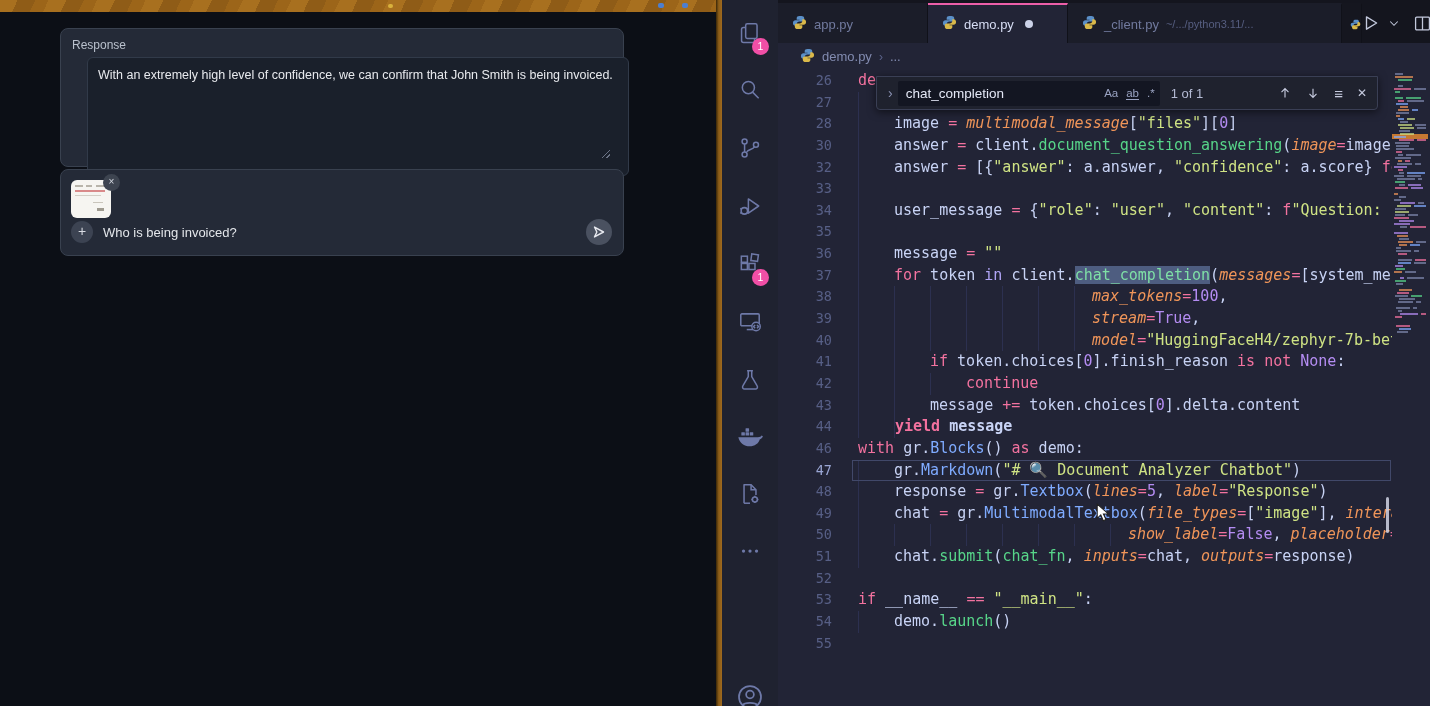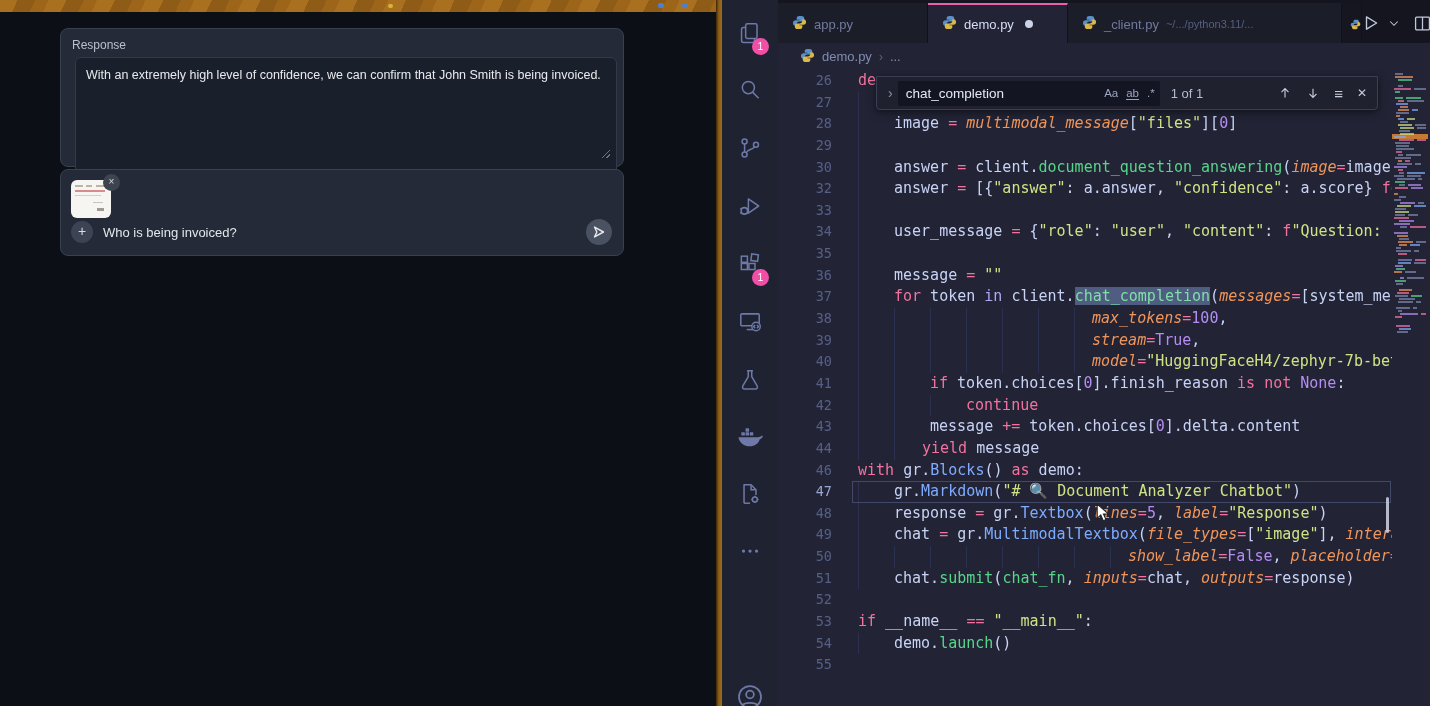--- a/index.html
+++ b/index.html
@@ -12,21 +12,21 @@
     background:repeating-linear-gradient(115deg,#a8701f 0 16px,#8f5c17 16px 32px,#9c6519 32px 44px); }
   .speck { position:absolute; border-radius:2px; }
   .wall-vert { position:absolute; left:716px; top:0; width:6px; height:706px;
     background:linear-gradient(90deg,#3a2708,#8a5c18 45%,#a06a1e); }
 
   
   .gradio { position:absolute; left:0; top:12px; width:716px; height:694px; background:#0c0f16; }
   .gcard { position:absolute; background:#242a37; border:1px solid #39414f; border-radius:8px; }
   .resp-card { left:60px; top:16px; width:564px; height:139px; }
   .resp-label { position:absolute; left:11px; top:9px; font-size:12px; color:#b9c0cc; }
-  .resp-ta { position:absolute; left:14px; top:28px; width:542px; height:119px; background:#1a202b;
+  .resp-ta { position:absolute; left:26px; top:28px; width:542px; height:119px; background:#1a202b;
     border:1px solid #313a49; border-radius:6px; color:#e8eaee; font-size:12.5px; line-height:1.45;
     padding:8px 10px; resize:none; outline:none; font-family:"Liberation Sans",sans-serif; }
   .ta-grip { position:absolute; right:13px; top:120px; width:9px; height:9px;
     background:repeating-linear-gradient(-45deg,transparent 0 2px,#6b7386 2px 3px);
     clip-path:polygon(100% 0,100% 100%,0 100%); }
   .chat-card { left:60px; top:157px; width:564px; height:87px; }
   .thumb-wrap { position:absolute; left:10px; top:6px; width:58px; height:46px; }
   .thumb { position:absolute; left:0; top:4px; width:40px; height:38px; background:#f6f5f1; border-radius:6px; overflow:hidden; }
   .tl { position:absolute; background:#b9b5ab; height:2px; }
   .thumb-x { position:absolute; left:32px; top:-2px; width:17px; height:17px; border-radius:50%;
@@ -305,35 +305,34 @@
         <span class="bc-sep">›</span>
         <span>...</span>
       </div>
 
       <div class="editor" id="editor">
 
         <div id="code-rows">
             <div class="row"><span class="num">26</span><span class="cnt" style="padding-left: 0px;"><span class="tk-kw">de</span></span></div>
             <div class="row"><span class="num">27</span><span class="gd" style="left: 80px;"></span><span class="cnt" style="padding-left: 0px;"></span></div>
             <div class="row"><span class="num">28</span><span class="gd" style="left: 80px;"></span><span class="cnt" style="padding-left: 36px;"><span class="tk-txt">image </span><span class="tk-op">=</span><span class="tk-txt"> </span><span class="tk-par">multimodal_message</span><span class="tk-txt">[</span><span class="tk-str">"files"</span><span class="tk-txt">][</span><span class="tk-num">0</span><span class="tk-txt">]</span></span></div>
-            <div class="row"><span class="num">29</span><span class="gd" style="left: 80px;"></span><span class="cnt" style="padding-left: 0px;"></span></div>
             <div class="row"><span class="num">30</span><span class="gd" style="left: 80px;"></span><span class="cnt" style="padding-left: 36px;"><span class="tk-txt">answer </span><span class="tk-op">=</span><span class="tk-txt"> client.</span><span class="tk-fn">document_question_answering</span><span class="tk-txt">(</span><span class="tk-par">image</span><span class="tk-op">=</span><span class="tk-txt">image, </span></span></div>
             <div class="row"><span class="num">32</span><span class="gd" style="left: 80px;"></span><span class="cnt" style="padding-left: 36px;"><span class="tk-txt">answer </span><span class="tk-op">=</span><span class="tk-txt"> [{</span><span class="tk-str">"answer"</span><span class="tk-txt">: a.answer, </span><span class="tk-str">"confidence"</span><span class="tk-txt">: a.score} </span><span class="tk-kw">for</span></span></div>
             <div class="row"><span class="num">33</span><span class="gd" style="left: 80px;"></span><span class="cnt" style="padding-left: 0px;"></span></div>
             <div class="row"><span class="num">34</span><span class="gd" style="left: 80px;"></span><span class="cnt" style="padding-left: 36px;"><span class="tk-txt">user_message </span><span class="tk-op">=</span><span class="tk-txt"> {</span><span class="tk-str">"role"</span><span class="tk-txt">: </span><span class="tk-str">"user"</span><span class="tk-txt">, </span><span class="tk-str">"content"</span><span class="tk-txt">: </span><span class="tk-kw">f</span><span class="tk-str">"Question: </span><span class="tk-txt">{qu</span></span></div>
             <div class="row"><span class="num">35</span><span class="gd" style="left: 80px;"></span><span class="cnt" style="padding-left: 0px;"></span></div>
             <div class="row"><span class="num">36</span><span class="gd" style="left: 80px;"></span><span class="cnt" style="padding-left: 36px;"><span class="tk-txt">message </span><span class="tk-op">=</span><span class="tk-txt"> </span><span class="tk-str">""</span></span></div>
             <div class="row"><span class="num">37</span><span class="gd" style="left: 80px;"></span><span class="cnt" style="padding-left: 36px;"><span class="tk-kw">for</span><span class="tk-txt"> token </span><span class="tk-kw2">in</span><span class="tk-txt"> client.</span><span class="tk-fnh">chat_completion</span><span class="tk-txt">(</span><span class="tk-par">messages</span><span class="tk-op">=</span><span class="tk-txt">[system_messag</span></span></div>
             <div class="row"><span class="num">38</span><span class="gd" style="left: 80px;"></span><span class="gd" style="left: 116px;"></span><span class="gd" style="left: 152px;"></span><span class="gd" style="left: 188px;"></span><span class="gd" style="left: 224px;"></span><span class="gd" style="left: 260px;"></span><span class="gd" style="left: 296px;"></span><span class="cnt" style="padding-left: 234px;"><span class="tk-par">max_tokens</span><span class="tk-op">=</span><span class="tk-num">100</span><span class="tk-txt">,</span></span></div>
             <div class="row"><span class="num">39</span><span class="gd" style="left: 80px;"></span><span class="gd" style="left: 116px;"></span><span class="gd" style="left: 152px;"></span><span class="gd" style="left: 188px;"></span><span class="gd" style="left: 224px;"></span><span class="gd" style="left: 260px;"></span><span class="gd" style="left: 296px;"></span><span class="cnt" style="padding-left: 234px;"><span class="tk-par">stream</span><span class="tk-op">=</span><span class="tk-num">True</span><span class="tk-txt">,</span></span></div>
             <div class="row"><span class="num">40</span><span class="gd" style="left: 80px;"></span><span class="gd" style="left: 116px;"></span><span class="gd" style="left: 152px;"></span><span class="gd" style="left: 188px;"></span><span class="gd" style="left: 224px;"></span><span class="gd" style="left: 260px;"></span><span class="gd" style="left: 296px;"></span><span class="cnt" style="padding-left: 234px;"><span class="tk-par">model</span><span class="tk-op">=</span><span class="tk-str">"HuggingFaceH4/zephyr-7b-beta</span></span></div>
             <div class="row"><span class="num">41</span><span class="gd" style="left: 80px;"></span><span class="gd" style="left: 116px;"></span><span class="cnt" style="padding-left: 72px;"><span class="tk-kw">if</span><span class="tk-txt"> token.choices[</span><span class="tk-num">0</span><span class="tk-txt">].finish_reason </span><span class="tk-kw">is</span><span class="tk-txt"> </span><span class="tk-kw">not</span><span class="tk-txt"> </span><span class="tk-num">None</span><span class="tk-txt">:</span></span></div>
             <div class="row"><span class="num">42</span><span class="gd" style="left: 80px;"></span><span class="gd" style="left: 116px;"></span><span class="gd" style="left: 152px;"></span><span class="cnt" style="padding-left: 108px;"><span class="tk-kw">continue</span></span></div>
             <div class="row"><span class="num">43</span><span class="gd" style="left: 80px;"></span><span class="gd" style="left: 116px;"></span><span class="cnt" style="padding-left: 72px;"><span class="tk-txt">message </span><span class="tk-op">+=</span><span class="tk-txt"> token.choices[</span><span class="tk-num">0</span><span class="tk-txt">].delta.content</span></span></div>
-            <div class="row"><span class="num">44</span><span class="gd" style="left: 80px;"></span><span class="gd" style="left: 116px;"></span><span class="cnt" style="padding-left: 64px;"><span class="tk-kw">yield</span><span class="tk-txt"> message</span></span></div>
+            <div class="row"><span class="num">44</span><span class="gd" style="left: 80px;"></span><span class="gd" style="left: 116px;"></span><span class="cnt" style="padding-left: 37px; font-weight: bold;"><span class="tk-kw">yield</span><span class="tk-txt"> message</span></span></div>
             <div class="row"><span class="num">46</span><span class="cnt" style="padding-left: 0px;"><span class="tk-kw">with</span><span class="tk-txt"> gr.</span><span class="tk-cls">Blocks</span><span class="tk-txt">() </span><span class="tk-kw">as</span><span class="tk-txt"> demo:</span></span></div>
             <div class="row cur"><span class="num active">47</span><span class="gd" style="left: 80px;"></span><span class="cnt" style="padding-left: 36px;"><span class="tk-txt">gr.</span><span class="tk-cls">Markdown</span><span class="tk-txt">(</span><span class="tk-str">"# 🔍 Document Analyzer Chatbot"</span><span class="tk-txt">)</span></span></div>
             <div class="row"><span class="num">48</span><span class="gd" style="left: 80px;"></span><span class="cnt" style="padding-left: 36px;"><span class="tk-txt">response </span><span class="tk-op">=</span><span class="tk-txt"> gr.</span><span class="tk-cls">Textbox</span><span class="tk-txt">(</span><span class="tk-par">lines</span><span class="tk-op">=</span><span class="tk-num">5</span><span class="tk-txt">, </span><span class="tk-par">label</span><span class="tk-op">=</span><span class="tk-str">"Response"</span><span class="tk-txt">)</span></span></div>
             <div class="row"><span class="num">49</span><span class="gd" style="left: 80px;"></span><span class="cnt" style="padding-left: 36px;"><span class="tk-txt">chat </span><span class="tk-op">=</span><span class="tk-txt"> gr.</span><span class="tk-cls">MultimodalTextbox</span><span class="tk-txt">(</span><span class="tk-par">file_types</span><span class="tk-op">=</span><span class="tk-txt">[</span><span class="tk-str">"image"</span><span class="tk-txt">], </span><span class="tk-par">interactiv</span></span></div>
             <div class="row"><span class="num">50</span><span class="gd" style="left: 80px;"></span><span class="gd" style="left: 116px;"></span><span class="gd" style="left: 152px;"></span><span class="gd" style="left: 188px;"></span><span class="gd" style="left: 224px;"></span><span class="gd" style="left: 260px;"></span><span class="gd" style="left: 296px;"></span><span class="gd" style="left: 332px;"></span><span class="cnt" style="padding-left: 270px;"><span class="tk-par">show_label</span><span class="tk-op">=</span><span class="tk-num">False</span><span class="tk-txt">, </span><span class="tk-par">placeholder</span><span class="tk-op">=</span></span></div>
             <div class="row"><span class="num">51</span><span class="gd" style="left: 80px;"></span><span class="cnt" style="padding-left: 36px;"><span class="tk-txt">chat.</span><span class="tk-fn">submit</span><span class="tk-txt">(</span><span class="tk-fn">chat_fn</span><span class="tk-txt">, </span><span class="tk-par">inputs</span><span class="tk-op">=</span><span class="tk-txt">chat, </span><span class="tk-par">outputs</span><span class="tk-op">=</span><span class="tk-txt">response)</span></span></div>
             <div class="row"><span class="num">52</span><span class="cnt" style="padding-left: 0px;"></span></div>
             <div class="row"><span class="num">53</span><span class="cnt" style="padding-left: 0px;"><span class="tk-kw">if</span><span class="tk-txt"> __name__ </span><span class="tk-op">==</span><span class="tk-txt"> </span><span class="tk-str">"__main__"</span><span class="tk-txt">:</span></span></div>
             <div class="row"><span class="num">54</span><span class="gd" style="left: 80px;"></span><span class="cnt" style="padding-left: 36px;"><span class="tk-txt">demo.</span><span class="tk-fn">launch</span><span class="tk-txt">()</span></span></div>
             <div class="row"><span class="num">55</span><span class="cnt" style="padding-left: 0px;"></span></div>

